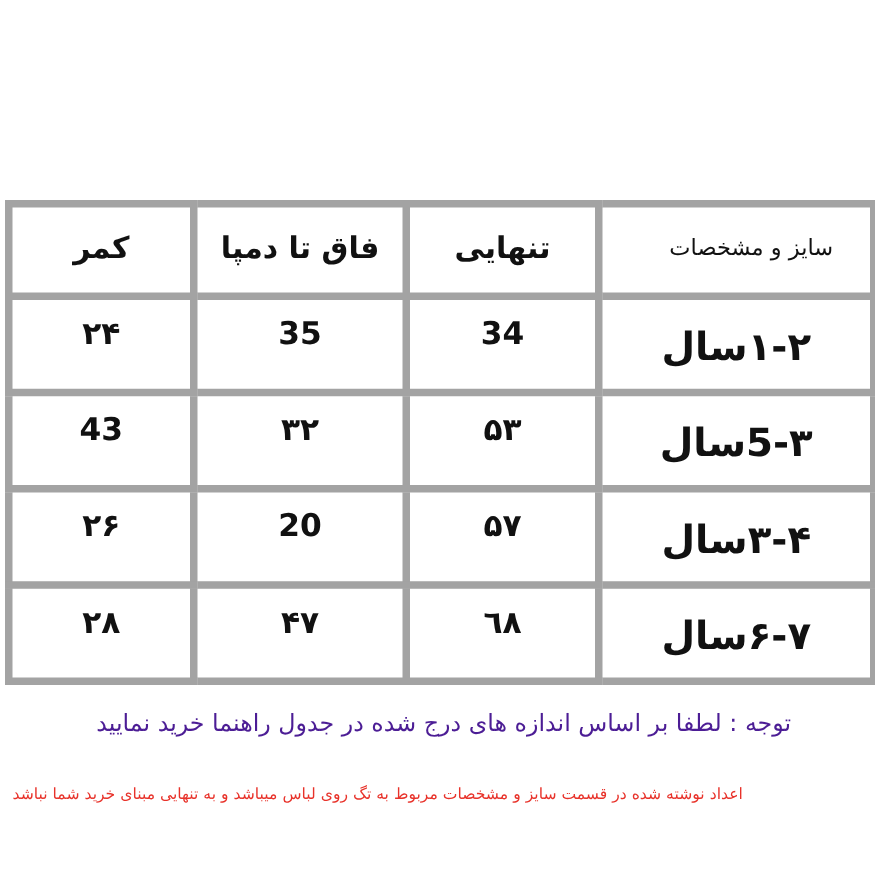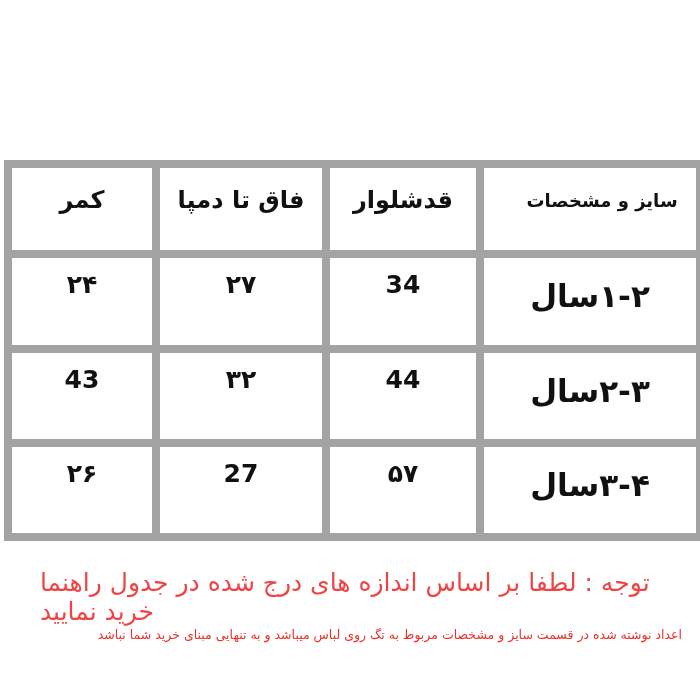--- a/index.html
+++ b/index.html
@@ -7,39 +7,39 @@
     width: 700px; height: 700px; background: #ffffff; position: relative;
     font-family: "DejaVu Sans", sans-serif; overflow: hidden;
   }
   .size-table {
     position: absolute; left: 4px; top: 160px;
     width: 692px; height: 381px;
     border-collapse: collapse; table-layout: fixed;
     direction: ltr;
   }
   .size-table td {
-    border: 8px solid #a3a3a3;
+    border: 6px solid #a3a3a3;
     padding: 0; position: relative;
     color: #111; direction: rtl;
   }
   .size-table tr.head-row { height: 74px; }
   .size-table tr.data-row { height: 77px; }
   .cell-inner { position: absolute; left: 0; right: 0; text-align: center; font-weight: bold; white-space: nowrap; }
   .head-row .cell-inner { top: 18px; font-size: 24px; }
-  .head-row .cell-inner.light { font-weight: bold; font-size: 18px; top: 22px; margin-left: 24px; }
+  .head-row .cell-inner.light { font-weight: normal; font-size: 18px; top: 22px; margin-left: 24px; }
   .data-row .cell-inner { top: 12px; font-size: 25px; }
   .data-row .cell-inner.age { top: 20px; font-size: 31px; }
   .note {
     position: absolute; left: 40px; right: 30px; top: 568px;
-    direction: rtl; text-align: left;
-    font-size: 25px; color: #ef4444;
+    direction: rtl; text-align: center;
+    font-size: 19px; color: #4c1d95;
   }
   .warning {
     position: absolute; left: 10px; right: 18px; top: 627px;
-    direction: rtl; text-align: right;
+    direction: rtl; text-align: left;
     font-size: 12.5px; color: #e8322a; white-space: nowrap;
   }
 </style>
 </head>
 <body>
 
 <table class="size-table">
   <colgroup>
     <col style="width:148px">
     <col style="width:170px">
@@ -48,65 +48,79 @@
   </colgroup>
   <tbody>
       <tr class="head-row">
     <td>
           <div class="cell-inner">کمر</div>
         </td>
     <td>
           <div class="cell-inner">فاق تا دمپا</div>
         </td>
     <td>
-          <div class="cell-inner">قدشلوار</div>
+          <div class="cell-inner">تنهایی</div>
         </td>
     <td>
           <div class="cell-inner light">سایز و مشخصات</div>
         </td>
   </tr>
   <tr class="data-row">
     <td>
           <div class="cell-inner">۲۴</div>
         </td>
     <td>
-          <div class="cell-inner">۲۷</div>
+          <div class="cell-inner">35</div>
         </td>
     <td>
           <div class="cell-inner">34</div>
         </td>
     <td>
           <div class="cell-inner age">۱-۲سال</div>
         </td>
   </tr>
   <tr class="data-row">
     <td>
           <div class="cell-inner">43</div>
         </td>
     <td>
           <div class="cell-inner">۳۲</div>
         </td>
     <td>
-          <div class="cell-inner">44</div>
+          <div class="cell-inner">۵۳</div>
         </td>
     <td>
-          <div class="cell-inner age">۲-۳سال</div>
+          <div class="cell-inner age">5-۳سال</div>
         </td>
   </tr>
   <tr class="data-row">
     <td>
           <div class="cell-inner">۲۶</div>
         </td>
     <td>
-          <div class="cell-inner">27</div>
+          <div class="cell-inner">20</div>
         </td>
     <td>
           <div class="cell-inner">۵۷</div>
         </td>
     <td>
           <div class="cell-inner age">۳-۴سال</div>
+        </td>
+  </tr>
+  <tr class="data-row">
+    <td>
+          <div class="cell-inner">۲۸</div>
+        </td>
+    <td>
+          <div class="cell-inner">۴۷</div>
+        </td>
+    <td>
+          <div class="cell-inner">٦۸</div>
+        </td>
+    <td>
+          <div class="cell-inner age">۶-۷سال</div>
         </td>
   </tr>
 </tbody>
   </table>
 
 <div class="note">توجه : لطفا بر اساس اندازه های درج شده در جدول راهنما خرید نمایید</div>
 <div class="warning">اعداد نوشته شده در قسمت سایز و مشخصات مربوط به تگ روی لباس میباشد و به تنهایی مبنای خرید شما نباشد</div>
 
 </body></html>

